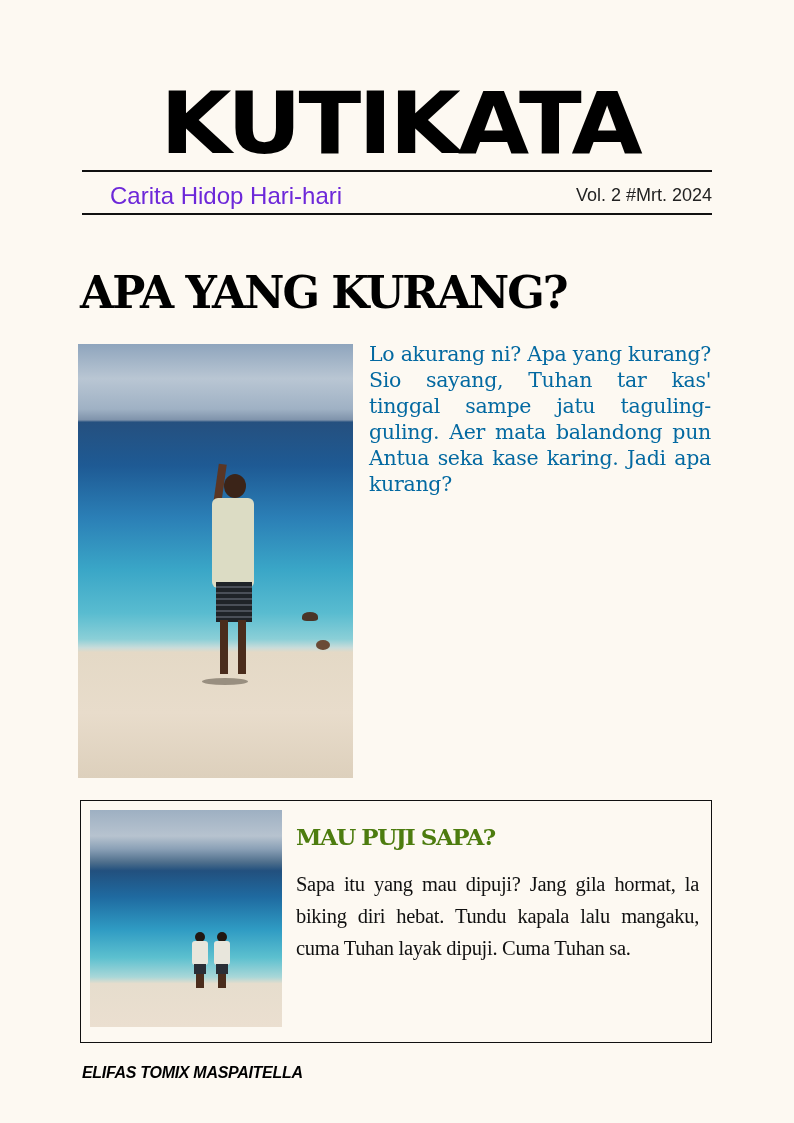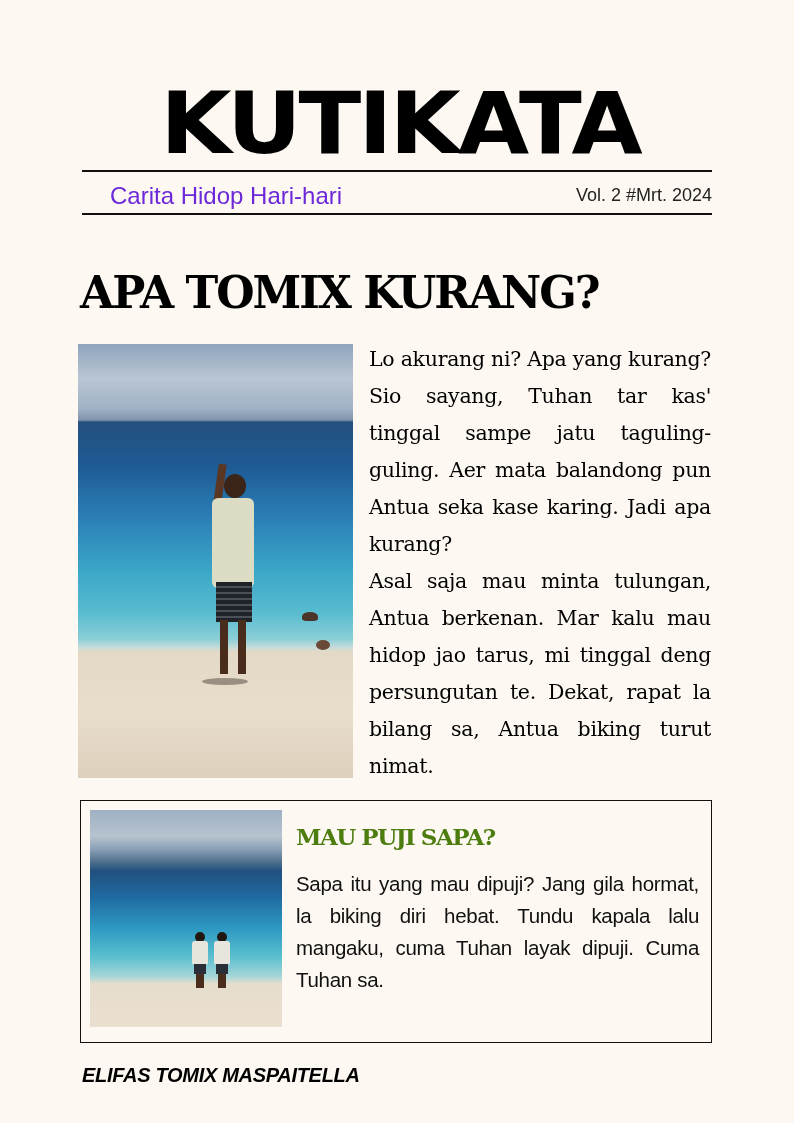--- a/index.html
+++ b/index.html
@@ -50,22 +50,22 @@
   .photo-main .kid .arm { position:absolute; left:6px; top:-6px; width:8px; height:40px; background:#5a3624; transform: rotate(8deg); }
   .photo-main .kid .shorts { position:absolute; left:6px; top:112px; width:36px; height:40px; background: repeating-linear-gradient(#1f2328 0 4px, #4a4f58 4px 6px); }
   .photo-main .kid .leg1 { position:absolute; left:10px; top:150px; width:8px; height:54px; background:#4a2c1c; }
   .photo-main .kid .leg2 { position:absolute; left:28px; top:150px; width:8px; height:54px; background:#4a2c1c; }
   .photo-main .shadow { position:absolute; left:124px; top:334px; width:46px; height:7px; border-radius:50%; background:rgba(60,50,40,0.45); }
   .photo-main .rock1 { position:absolute; left:224px; top:268px; width:16px; height:9px; border-radius:50% 50% 30% 30%; background:#4a3528; }
   .photo-main .rock2 { position:absolute; left:238px; top:296px; width:14px; height:10px; border-radius:50%; background:#6a4a36; }
 
   .body-text {
     position: absolute; left: 369px; top: 341px; width: 342px;
-    font-family: "DejaVu Serif", serif; font-size: 20.5px; line-height: 37px;
-    text-align: justify; color: #000000; letter-spacing: -0.3px;
+    font-family: "DejaVu Serif", serif; font-size: 20.5px; line-height: 26px;
+    text-align: justify; color: #0369a1; letter-spacing: -0.3px;
   }
   .body-text p { margin: 0; }
 
   .sidebox {
     position: absolute; left: 80px; top: 800px; width: 632px; height: 243px;
     border: 1.5px solid #111;
   }
   .photo-small {
     position: absolute; left: 9px; top: 9px; width: 192px; height: 217px; overflow: hidden;
     background:
@@ -82,58 +82,57 @@
   .photo-small .s { position:absolute; left:2px; top:32px; width:12px; height:10px; background:#2a2e36; }
   .photo-small .l { position:absolute; left:4px; top:42px; width:8px; height:14px; background:#4a2c1c; }
 
   .side-title {
     position: absolute; left: 215px; top: 22px;
     font-family: "DejaVu Serif", serif; font-weight: bold; font-size: 23px;
     letter-spacing: -1.5px; color: #4d7c0f; white-space: nowrap;
   }
   .side-text {
     position: absolute; left: 215px; top: 67px; width: 403px;
-    font-family: Liberation Sans, sans-serif; font-size: 20.5px; line-height: 32px;
+    font-family: Liberation Serif, serif; font-size: 20.5px; line-height: 32px;
     text-align: justify; color: #111; letter-spacing: -0.3px;
   }
 
   .author {
     position: absolute; left: 82px; top: 1064px;
     font-family: "Liberation Sans", sans-serif; font-weight: bold; font-style: italic;
-    font-size: 20px; color: #000; letter-spacing: -0.3px; white-space: nowrap; text-align: center;
+    font-size: 16px; color: #000; letter-spacing: -0.3px; white-space: nowrap; text-align: center;
   }
 </style>
 </head>
 <body>
 
 <div class="masthead">KUTIKATA</div>
 <div class="rule top"></div>
 <div class="tagline">Carita Hidop Hari-hari</div>
 <div class="issue">Vol. 2 #Mrt. 2024</div>
 <div class="rule bottom"></div>
 
-<h1 class="headline">APA TOMIX KURANG?</h1>
+<h1 class="headline">APA YANG KURANG?</h1>
 
 <div class="photo-main" title="Child standing on a white sand beach looking up at the sky, turquoise sea and cloudy sky behind">
   <div class="kid">
     <div class="arm"></div>
     <div class="head"></div>
     <div class="shirt"></div>
     <div class="shorts"></div>
     <div class="leg1"></div>
     <div class="leg2"></div>
   </div>
   <div class="shadow"></div>
   <div class="rock1"></div>
   <div class="rock2"></div>
 </div>
 
 <div class="body-text">
   <p>Lo akurang ni? Apa yang kurang? Sio sayang, Tuhan tar kas' tinggal sampe jatu taguling-guling. Aer mata balandong pun Antua seka kase karing. Jadi apa kurang?</p>
-  <p>Asal saja mau minta tulungan, Antua berkenan. Mar kalu mau hidop jao tarus, mi tinggal deng persungutan te. Dekat, rapat la bilang sa, Antua biking turut nimat.</p>
 </div>
 
 <div class="sidebox">
   <div class="photo-small" title="Two children standing side by side on a beach facing the turquoise sea">
     <div class="kid1">
         <div class="h"></div>
         <div class="b"></div>
         <div class="s"></div>
         <div class="l"></div>
       </div>

